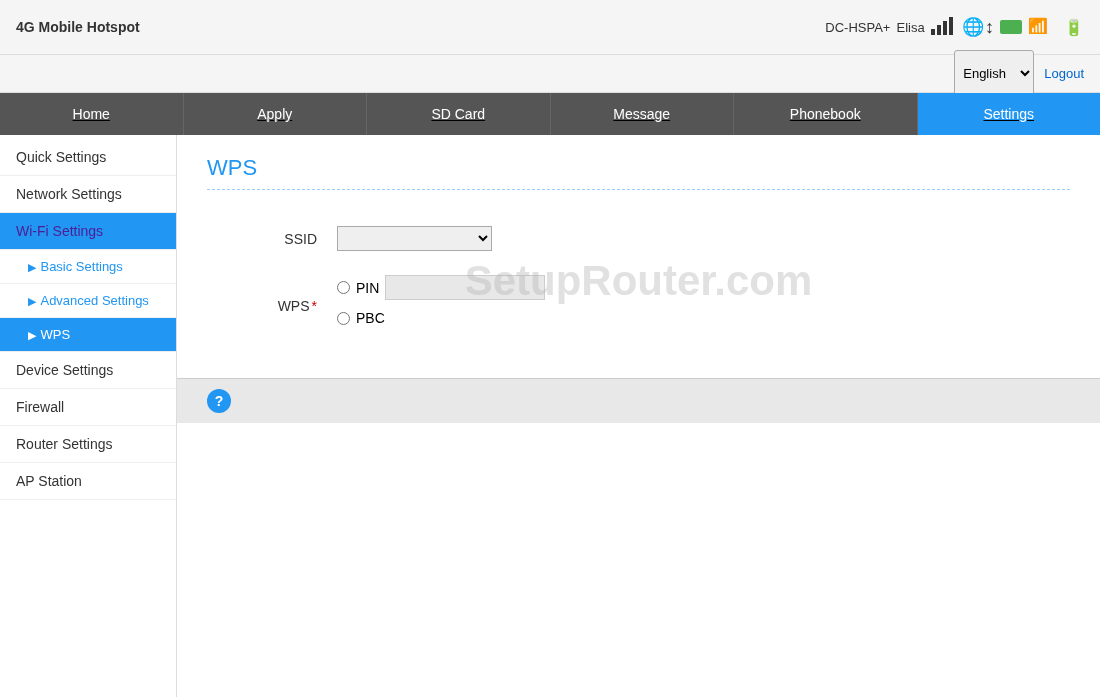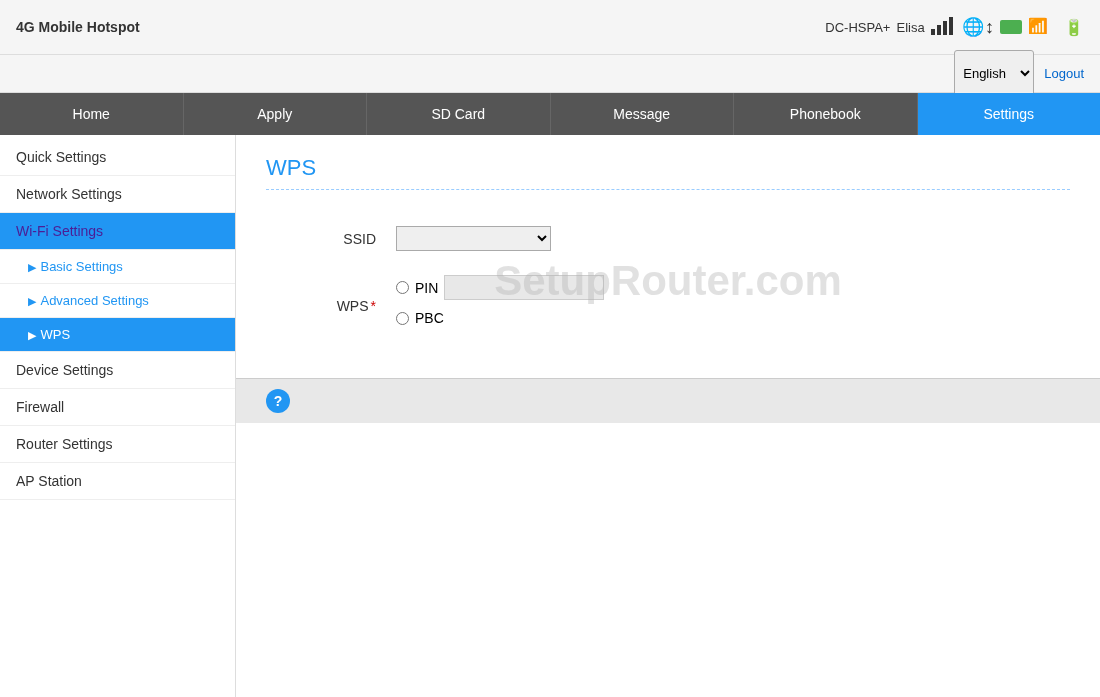--- a/index.html
+++ b/index.html
@@ -9,30 +9,30 @@
     .header { background: #f5f5f5; border-bottom: 1px solid #ddd; display: flex; align-items: center; justify-content: space-between; padding: 0 16px; height: 55px; }
     .header-title { font-size: 14px; font-weight: bold; color: #333; }
     .header-right { display: flex; align-items: center; gap: 12px; }
 
     
     .lang-bar { background: #f5f5f5; border-bottom: 1px solid #ddd; display: flex; justify-content: flex-end; align-items: center; padding: 6px 16px; gap: 10px; height: 38px; }
     .lang-select { border: 1px solid #aaa; padding: 14px 4px; font-size: 13px; border-radius: 3px; }
     .logout-btn { color: #0066cc; text-decoration: none; font-size: 13px; cursor: pointer; }
 
     
-    .navbar { background: #555; display: flex; height: 42px; }
+    .navbar { background: #555; display: flex; height: 42px; text-decoration: underline; }
     .nav-item { flex: 1; display: flex; align-items: center; justify-content: center; color: #fff; font-size: 14px; font-weight: 500; cursor: pointer; border-right: 1px solid #666; }
     .nav-item:last-child { border-right: none; }
     .nav-item.active { background: #2196f3; }
 
     
     .main-layout { display: flex; height: calc(697px - 55px - 38px - 42px); }
 
     
-    .sidebar { width: 236px; background: #fff; border-right: 1px solid #ddd; padding-top: 4px; overflow-y: auto; }
+    .sidebar { width: 177px; background: #fff; border-right: 1px solid #ddd; padding-top: 4px; overflow-y: auto; }
     .sidebar-item { padding: 10px 16px; cursor: pointer; color: #333; font-size: 14px; border-bottom: 1px solid #eee; }
     .sidebar-item.active { background: #2196f3; color: #4c1d95; }
     .sidebar-sub { padding: 9px 16px 9px 28px; cursor: pointer; color: #2196f3; font-size: 13px; border-bottom: 1px solid #eee; background: #fff; }
     .sidebar-sub.active { background: #2196f3; color: #fff; }
     .sidebar-sub.active .arrow { color: #fff; }
     .arrow { margin-right: 4px; font-size: 11px; }
 
     
     .content { flex: 1; background: #fff; padding: 20px 30px; overflow-y: auto; }
     .page-title { color: #2196f3; font-size: 22px; font-weight: normal; margin-bottom: 8px; }

